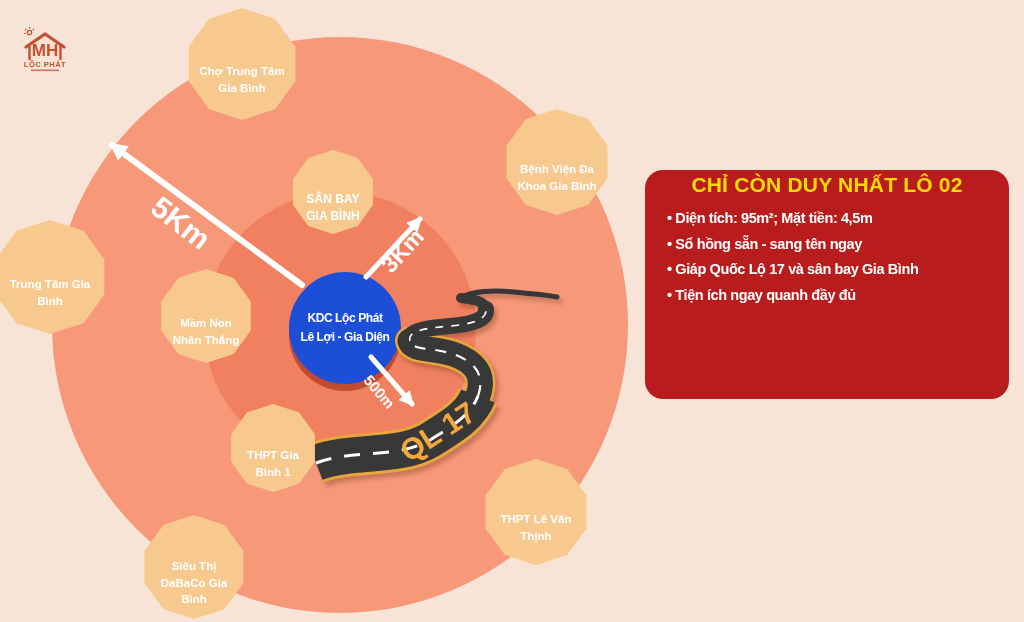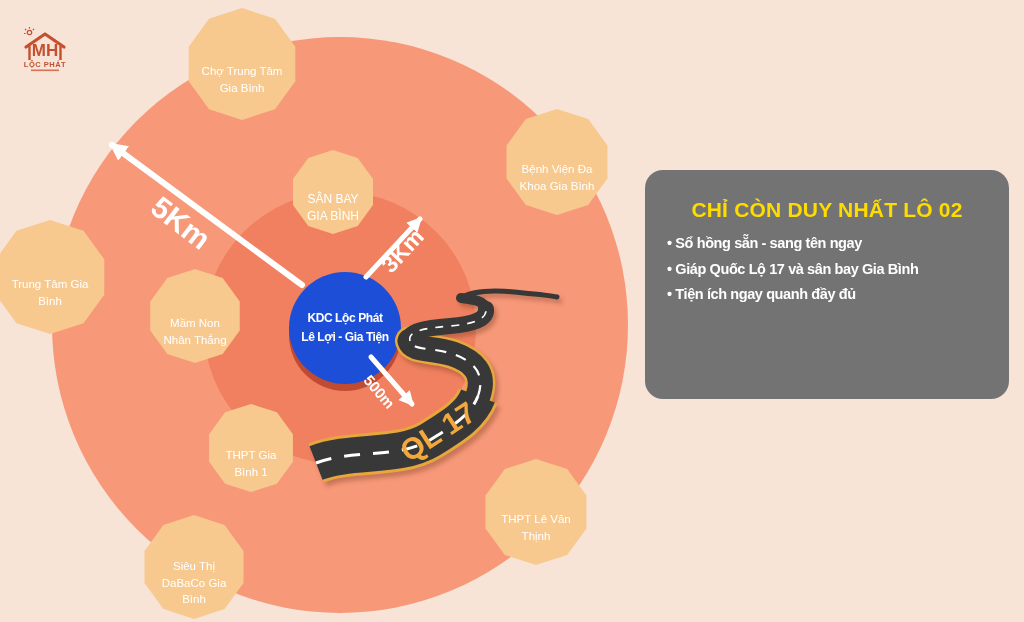--- a/index.html
+++ b/index.html
@@ -23,37 +23,37 @@
   
   .overlay{position:absolute;left:0;top:0;z-index:4;}
   .dist-label{fill:#ffffff;font-weight:bold;font-family:"Liberation Sans","DejaVu Sans",sans-serif;}
   .road-label{fill:#f2a83c;font-weight:bold;font-family:"Liberation Sans","DejaVu Sans",sans-serif;}
   
   .badge{
     position:absolute;z-index:5;background:#f8c98f;
     clip-path:polygon(97.6% 34.5%,79.4% 9.5%,50% 0%,20.6% 9.5%,2.4% 34.5%,2.4% 65.5%,20.6% 90.5%,50% 100%,79.4% 90.5%,97.6% 65.5%);
     display:flex;align-items:center;justify-content:center;text-align:center;
   }
-  .badge .txt{color:#fff;font-weight:normal;font-size:11.5px;line-height:1.45;padding:0 13px;margin-top:32px;}
+  .badge .txt{color:#fff;font-weight:bold;font-size:11.5px;line-height:1.45;padding:0 13px;margin-top:32px;}
   .b-cho{left:186px;top:8px;width:112px;height:112px;}
   .b-benhvien{left:504px;top:109px;width:106px;height:106px;}
   .b-sanbay{left:291px;top:150px;width:84px;height:84px;}
   .b-sanbay .txt{font-size:12px;padding:0 6px;}
   .b-trungtam{left:-7px;top:220px;width:114px;height:114px;}
-  .b-mamnon{left:148px;top:269px;width:94px;height:94px;}
-  .b-thpt1{left:207px;top:404px;width:88px;height:88px;}
+  .b-mamnon{left:159px;top:269px;width:94px;height:94px;}
+  .b-thpt1{left:229px;top:404px;width:88px;height:88px;}
   .b-thptlvt{left:483px;top:459px;width:106px;height:106px;}
   .b-sieuthi{left:142px;top:515px;width:104px;height:104px;}
   
   .brand{position:absolute;left:22px;top:26px;z-index:7;display:flex;align-items:center;gap:8px;}
   .brand .site{color:#b84a2d;font-weight:bold;font-size:16px;letter-spacing:0.1px;}
   
   .panel{
     position:absolute;left:645px;top:170px;width:364px;height:229px;z-index:6;
-    background:#737373;border-radius:18px;box-sizing:border-box;padding:28px 18px 12px 18px;
+    background:#b91c1c;border-radius:18px;box-sizing:border-box;padding:3px 18px 12px 18px;
   }
   .panel-title{
     color:#ffdc00;font-weight:bold;font-size:21px;text-align:center;margin:0 0 13px 0;letter-spacing:0.2px;
   }
   .panel-list{list-style:none;margin:0;padding:0 0 0 4px;}
   .panel-list li{
     color:#fff;font-weight:bold;font-size:14.5px;letter-spacing:-0.4px;
     margin:0 0 9.5px 0;white-space:nowrap;
   }
   .panel-list li::before{content:"• ";color:#fff;}
@@ -62,21 +62,21 @@
 <body>
 
 <div class="stage">
 
   <div class="ring ring-outer"></div>
   <div class="ring ring-middle"></div>
 
   <div class="center-circle">
     <div class="txt">
       <div>KDC Lộc Phát</div>
-      <div>Lê Lợi - Gia Tiện</div>
+      <div>Lê Lợi - Gia Diện</div>
     </div>
   </div>
 
   <svg class="overlay" width="1024" height="622" viewBox="0 0 1024 622">
     <defs>
       <marker id="ah" markerWidth="5" markerHeight="4" refX="2.4" refY="1.5" orient="auto" markerUnits="strokeWidth">
         <path d="M0,0 L3,1.5 L0,3 Z" fill="#ffffff"></path>
       </marker>
     </defs>
 
@@ -142,19 +142,20 @@
       <path d="M 7.5,20 L 7.5,34 M 38.5,20 L 38.5,34" fill="none" stroke="#c4502f" stroke-width="2.4"></path>
       <text x="23" y="30" font-size="17" font-weight="bold" fill="#c4502f" text-anchor="middle" font-family="Liberation Sans, DejaVu Sans, sans-serif">MH</text>
       <text x="23" y="41" font-size="7.5" font-weight="bold" fill="#c4502f" text-anchor="middle" letter-spacing="0.5" font-family="Liberation Sans, DejaVu Sans, sans-serif">LỘC PHÁT</text>
       <rect x="9" y="43.5" width="28" height="1.6" fill="#c4502f" opacity="0.75"></rect>
     </svg>
   </div>
 
   <div class="panel">
     <h2 class="panel-title">CHỈ CÒN DUY NHẤT LÔ 02</h2>
     <ul class="panel-list">
+      <li>Diện tích: 95m²; Mặt tiền: 4,5m</li>
       <li>Sổ hồng sẵn - sang tên ngay</li>
       <li>Giáp Quốc Lộ 17 và sân bay Gia Bình</li>
       <li>Tiện ích ngay quanh đầy đủ</li>
     </ul>
   </div>
 
 </div>
 
 </body></html>

